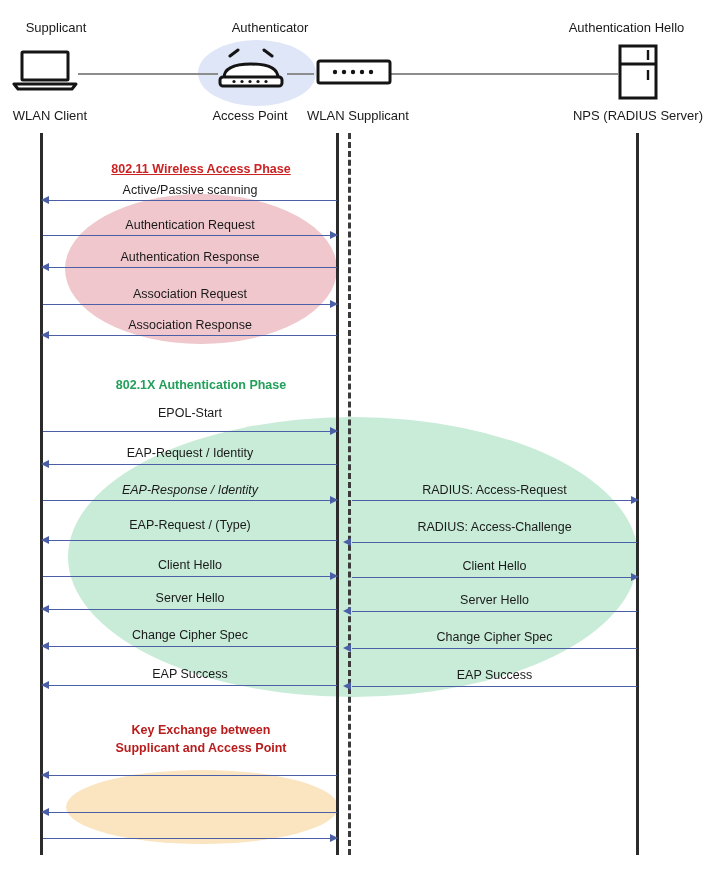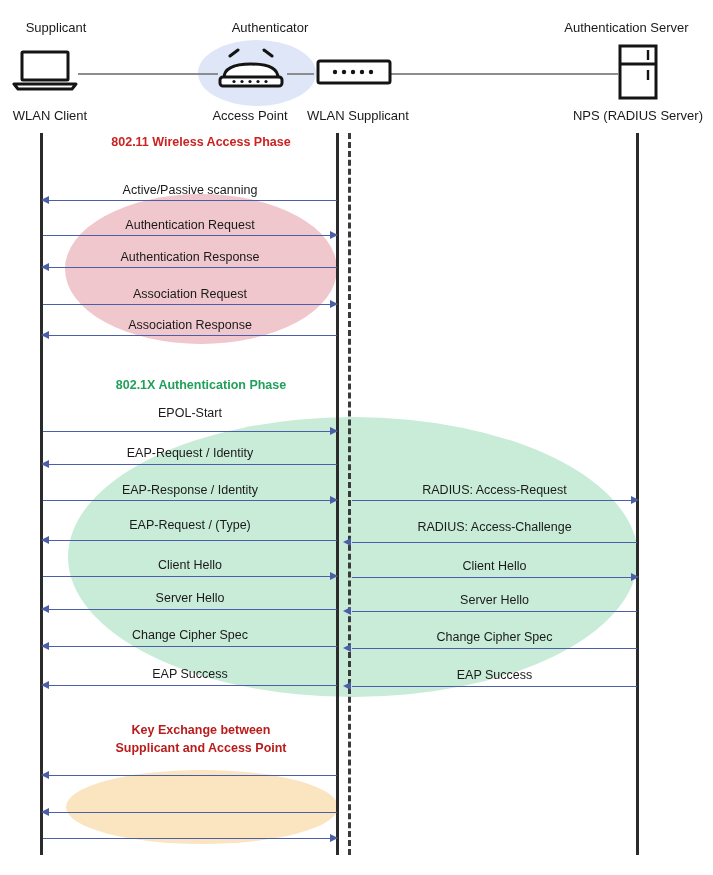--- a/index.html
+++ b/index.html
@@ -98,21 +98,21 @@
   
   .icon-wrap { }
 </style>
 </head>
 <body>
 
 <div id="diagram">
 
   <div class="abs role-label" style="left:0px; top:20px; width:92px;padding-left:10px;">Supplicant</div>
   <div class="abs role-label" style="left:200px; top:20px; width:140px;">Authenticator</div>
-  <div class="abs role-label" style="left:540px; top:20px; width:173px;">Authentication Server</div>
+  <div class="abs role-label" style="left:540px; top:20px; width:173px;">Authentication Hello</div>
 
   <div class="abs auth-group" style="left:198px; top:40px; width:118px; height:66px;"></div>
 
   <div class="abs connector" style="left:78px; top:73px; width:140px;"></div>
   <div class="abs connector" style="left:287px; top:73px; width:27px;"></div>
   <div class="abs connector" style="left:390px; top:73px; width:228px;"></div>
 
   <div class="abs icon-wrap" style="left:12px; top:50px; width:66px; height:42px;">
     <svg width="66" height="42" viewBox="0 0 66 42">
       <rect x="10" y="2" width="46" height="28" rx="1" fill="#ffffff" stroke="#141414" stroke-width="3"></rect>
@@ -162,21 +162,21 @@
 
   <div class="abs ellipse ellipse-wireless" style="left:65px; top:194px; width:272px; height:150px;"></div>
   <div class="abs ellipse ellipse-8021x" style="left:68px; top:417px; width:570px; height:280px;"></div>
   <div class="abs ellipse ellipse-key" style="left:66px; top:770px; width:272px; height:74px;"></div>
 
   <div class="abs lifeline" style="left:40px; top:133px; width:3px; height:722px;"></div>
   <div class="abs lifeline" style="left:336px; top:133px; width:3px; height:722px;"></div>
   <div class="abs lifeline-dashed" style="left:348px; top:133px; height:722px;"></div>
   <div class="abs lifeline" style="left:636px; top:133px; width:3px; height:722px;"></div>
 
-  <div class="abs phase-title" style="left:61px; top:133px; width:280px; color:#cc2222;">802.11 Wireless Access Phase</div>
+  <div class="abs phase-title" style="left:61px; top:160px; width:280px; color:#cc2222;text-decoration:underline;">802.11 Wireless Access Phase</div>
   <div class="abs phase-title" style="left:61px; top:376px; width:280px; color:#22a05a;">802.1X Authentication Phase</div>
   <div class="abs phase-title multiline" style="left:62px; top:721px; width:278px; color:#b91c1c;">
     <div>Key Exchange between</div>
     <div>Supplicant and Access Point</div>
   </div>
 
   <div class="abs msg-label" style="left:43px; top:183px; width:294px;">Active/Passive scanning</div>
   <div class="abs msg-line" style="left:43px; top:200px; width:294px;"></div>
   <div class="abs arrowhead left" style="left:41px; top:196px;"></div>
 
@@ -197,21 +197,21 @@
   <div class="abs arrowhead left" style="left:41px; top:331px;"></div>
 
   <div class="abs msg-label" style="left:43px; top:406px; width:294px;">EPOL-Start</div>
   <div class="abs msg-line" style="left:43px; top:431px; width:294px;"></div>
   <div class="abs arrowhead right" style="left:330px; top:427px;"></div>
 
   <div class="abs msg-label" style="left:43px; top:446px; width:294px;">EAP-Request / Identity</div>
   <div class="abs msg-line" style="left:43px; top:464px; width:294px;"></div>
   <div class="abs arrowhead left" style="left:41px; top:460px;"></div>
 
-  <div class="abs msg-label" style="left:43px; top:483px; width:294px;">EAP-Response / Identity</div>
+  <div class="abs msg-label" style="left:43px; top:483px; width:294px;font-style:italic;">EAP-Response / Identity</div>
   <div class="abs msg-line" style="left:43px; top:500px; width:294px;"></div>
   <div class="abs arrowhead right" style="left:330px; top:496px;"></div>
 
   <div class="abs msg-label" style="left:43px; top:518px; width:294px;">EAP-Request / (Type)</div>
   <div class="abs msg-line" style="left:43px; top:540px; width:294px;"></div>
   <div class="abs arrowhead left" style="left:41px; top:536px;"></div>
 
   <div class="abs msg-label" style="left:43px; top:558px; width:294px;">Client Hello</div>
   <div class="abs msg-line" style="left:43px; top:576px; width:294px;"></div>
   <div class="abs arrowhead right" style="left:330px; top:572px;"></div>

